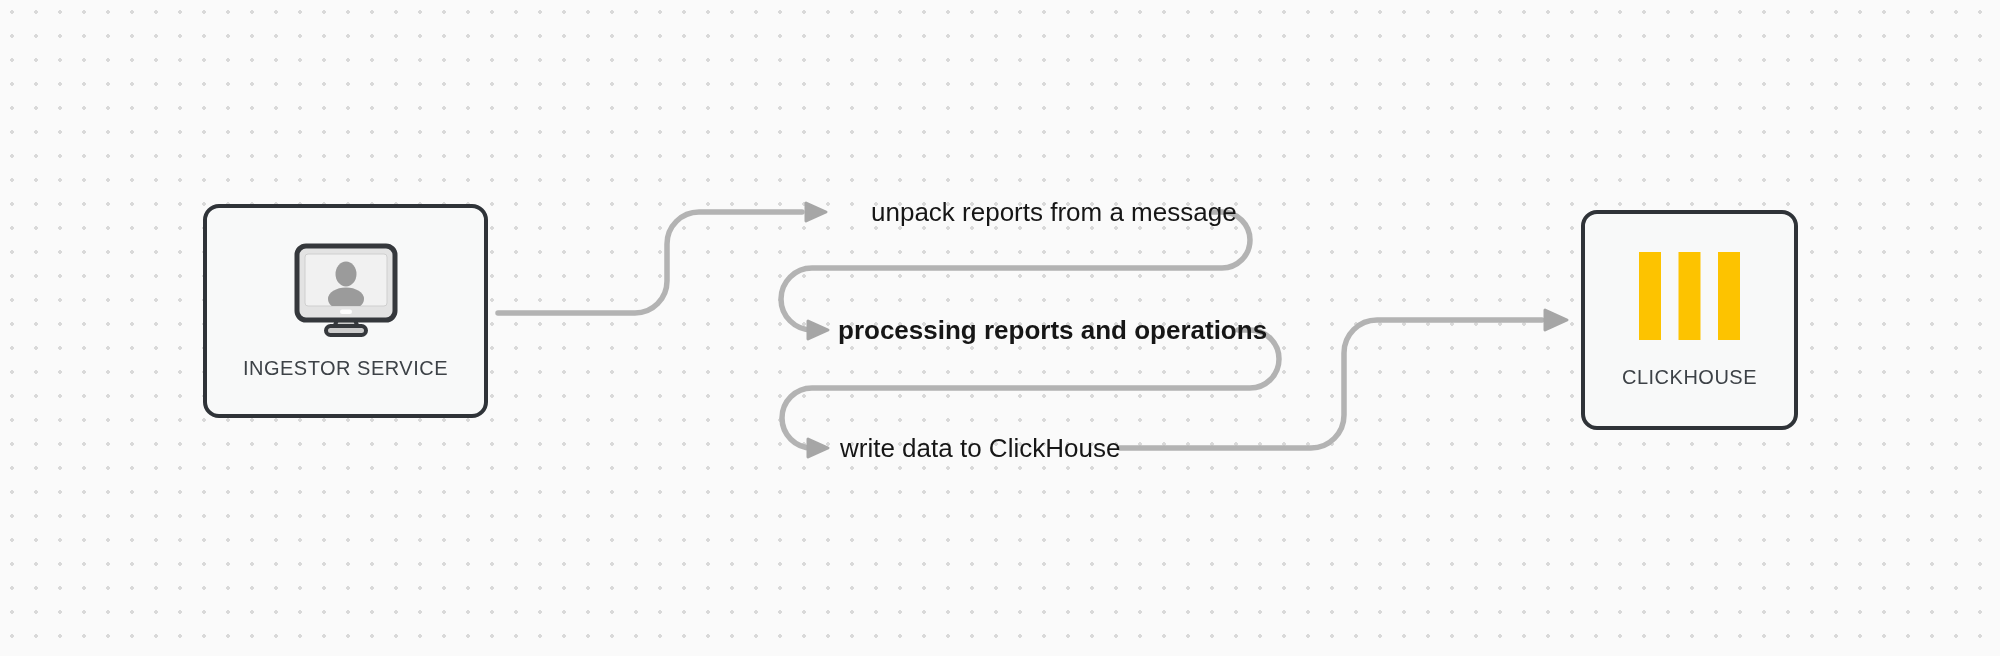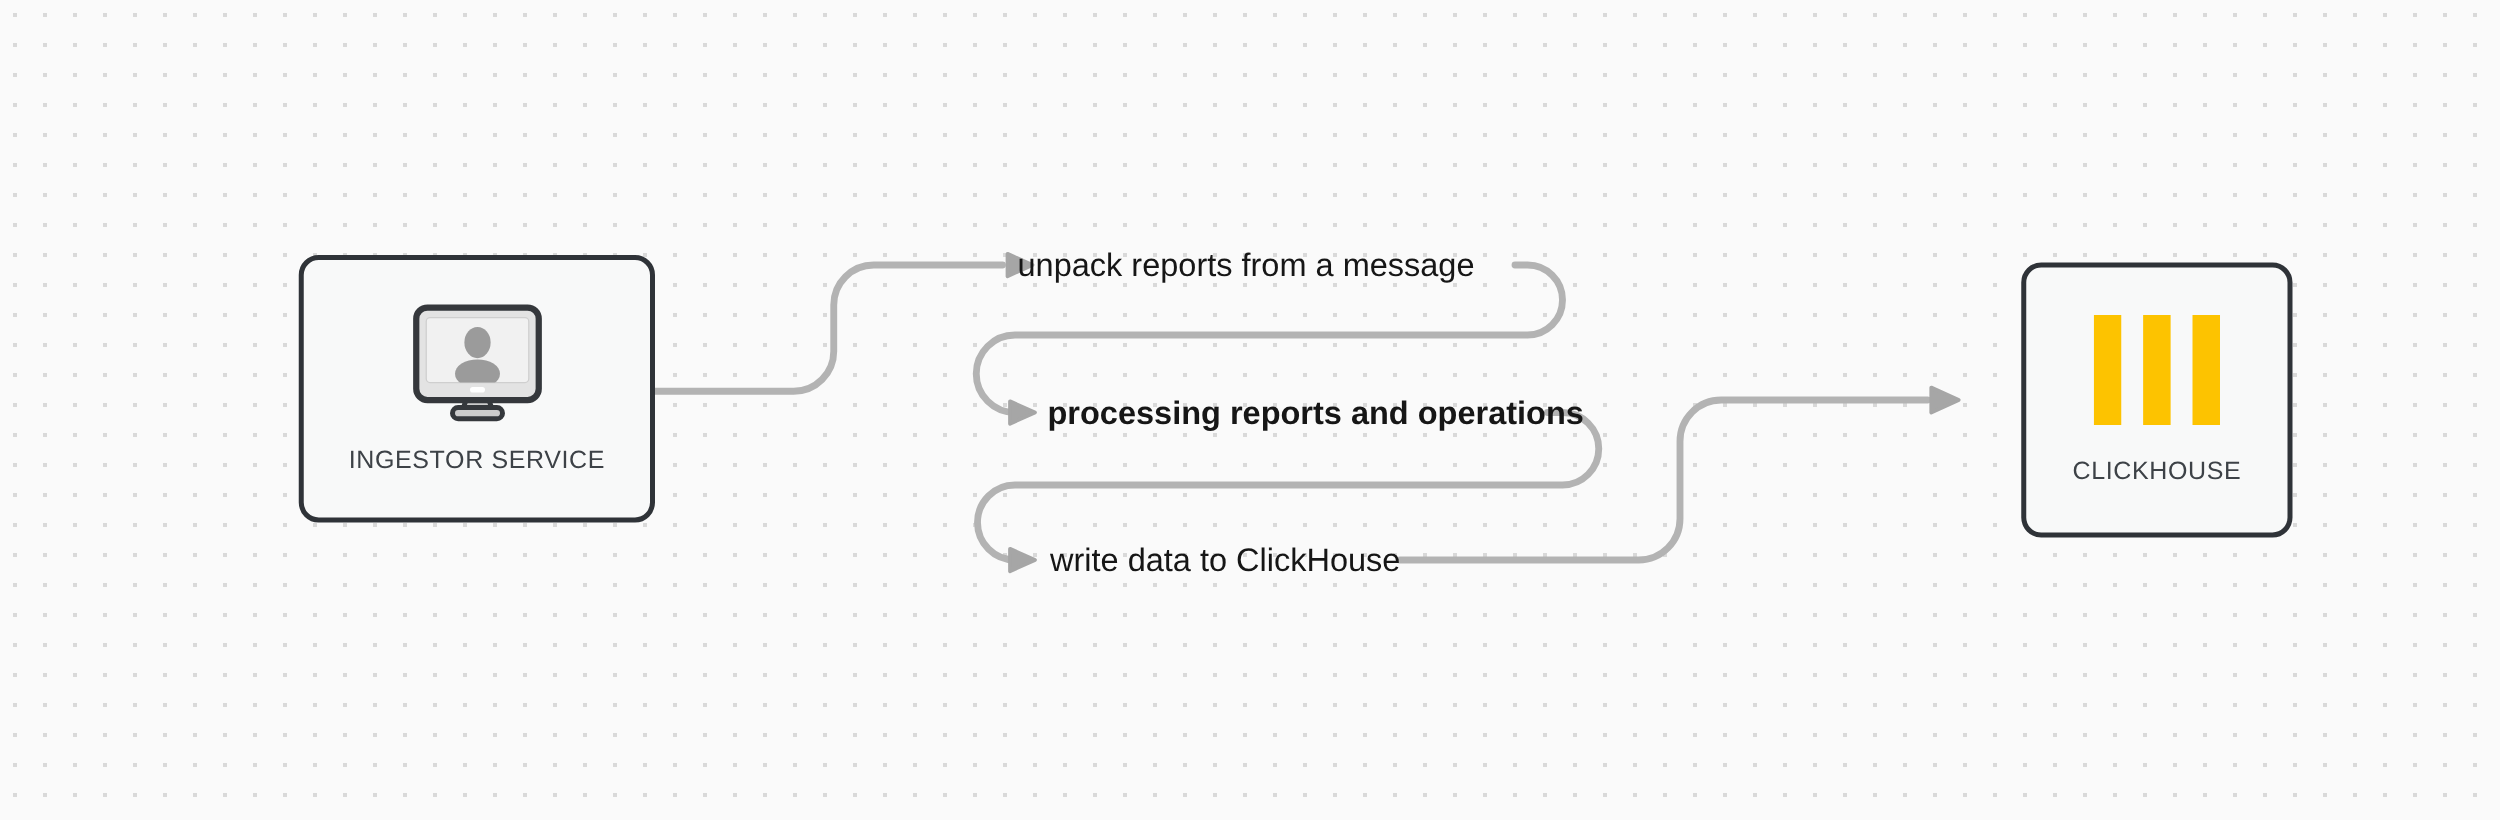--- a/index.html
+++ b/index.html
@@ -43,21 +43,20 @@
   .node {
     position: absolute;
     box-sizing: border-box;
     background: #f8f9f9;
     border: 4px solid #2f3338;
     border-radius: 16px;
     display: flex;
     flex-direction: column;
     align-items: center;
     justify-content: center;
-    margin-left: 36px;
   }
   .node-ingestor {
     left: 203px;
     top: 204px;
     width: 285px;
     height: 214px;
   }
   .node-clickhouse {
     left: 1581px;
     top: 210px;
@@ -74,21 +73,21 @@
   .node-clickhouse .node-label {
     margin-top: 26px;
   }
   .step-label {
     position: absolute;
     font-size: 26px;
     line-height: 32px;
     color: #161616;
     white-space: nowrap;
   }
-  .step-1 { left: 814px; top: 196px; }
+  .step-1 { left: 871px; top: 196px; }
   .step-2 { left: 838px; top: 314px; font-weight: bold; }
   .step-3 { left: 840px; top: 432px; }
   .icon-monitor, .icon-clickhouse {
     display: block;
   }
 </style>
 </head>
 <body>
 
 <div class="canvas">

